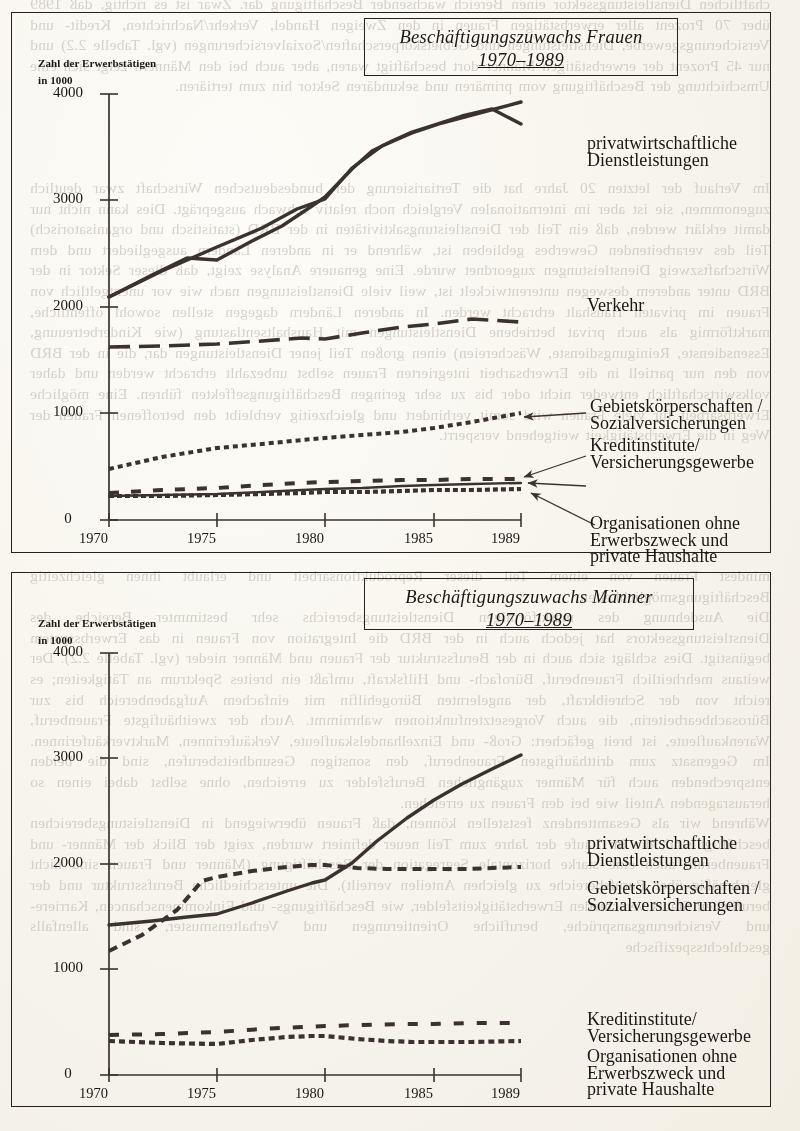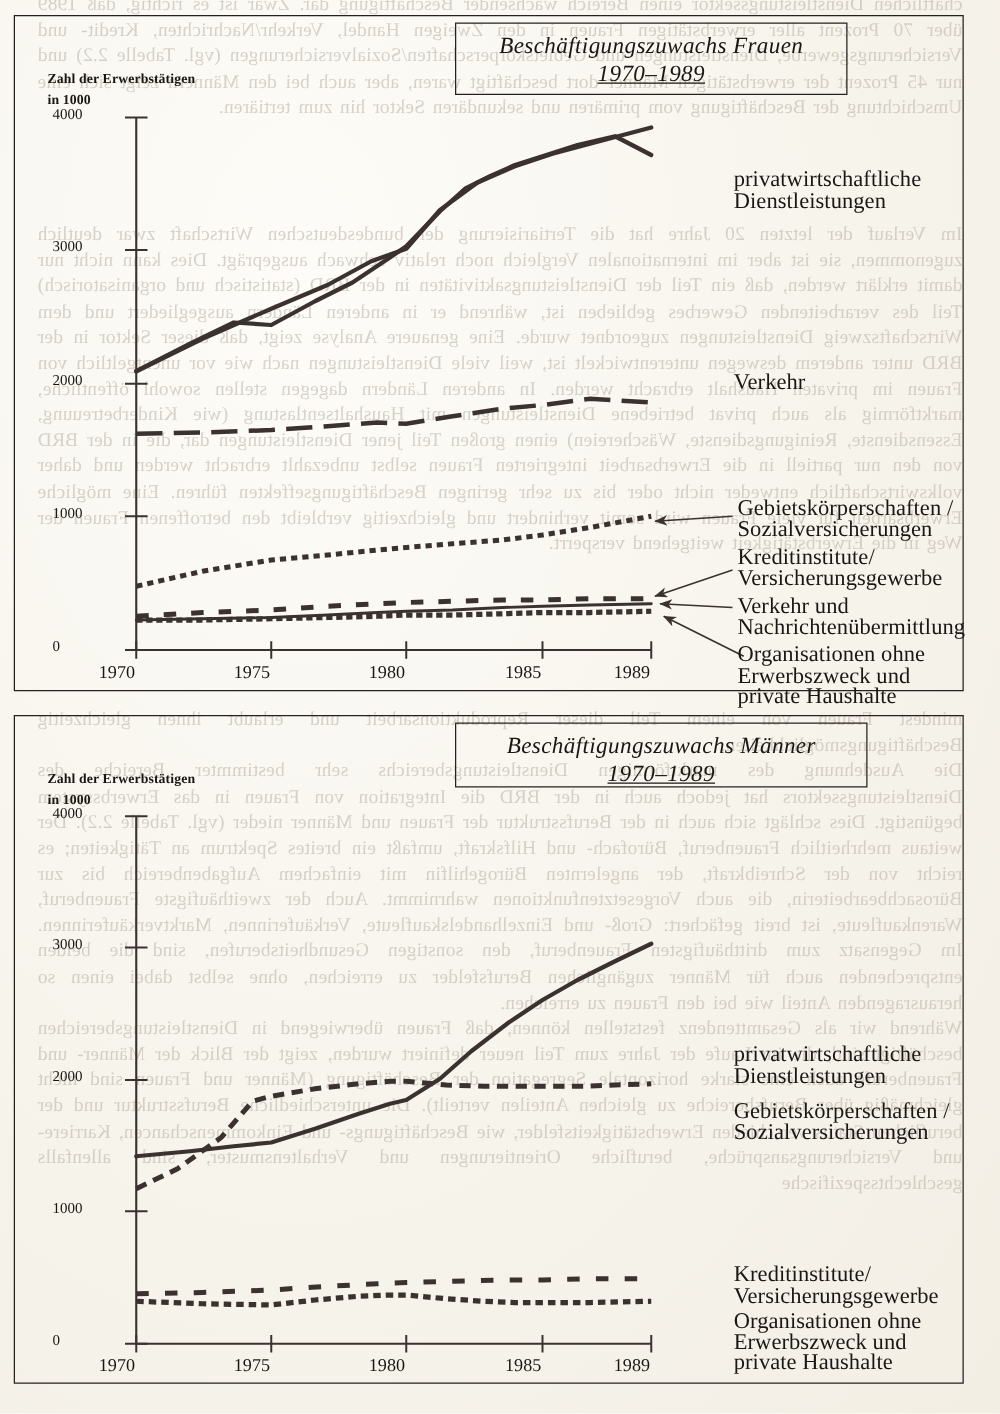--- a/index.html
+++ b/index.html
@@ -71,22 +71,22 @@
   .axis-caption {
     position: absolute;
     font-size: 11px;
     line-height: 17px;
     letter-spacing: .1px;
     white-space: pre-line;
     font-weight: bold;
   }
   .ytick-label {
     position: absolute;
-    font-size: 12px;
-    text-align: left;
+    font-size: 15px;
+    text-align: center;
     width: 52px;
   }
   .xtick-label {
     position: absolute;
     font-size: 14.5px;
     text-align: left;
     width: 60px;
   }
 
   
@@ -192,22 +192,20 @@
 Dienstleistungen</div>
 
       <div class="annot" style="left:575px; top:284px; width:185px;">Verkehr</div>
 
       <div class="annot" style="left:578px; top:385px; width:190px;">Gebietskörperschaften /
 Sozialversicherungen</div>
 
       <div class="annot" style="left:578px; top:424px; width:190px;">Kreditinstitute/
 Versicherungsgewerbe</div>
 
-      <div class="annot" style="left:578px; top:463px; width:190px;">Verkehr und
-Nachrichtenübermittlung</div>
 
       <div class="annot" style="left:578px; top:502px; width:190px;">Organisationen ohne
 Erwerbszweck und
 private Haushalte</div>
     </div>
   </div>
 
   <div class="chart-box" id="chart2-box">
     <div class="chart-inner">
 

